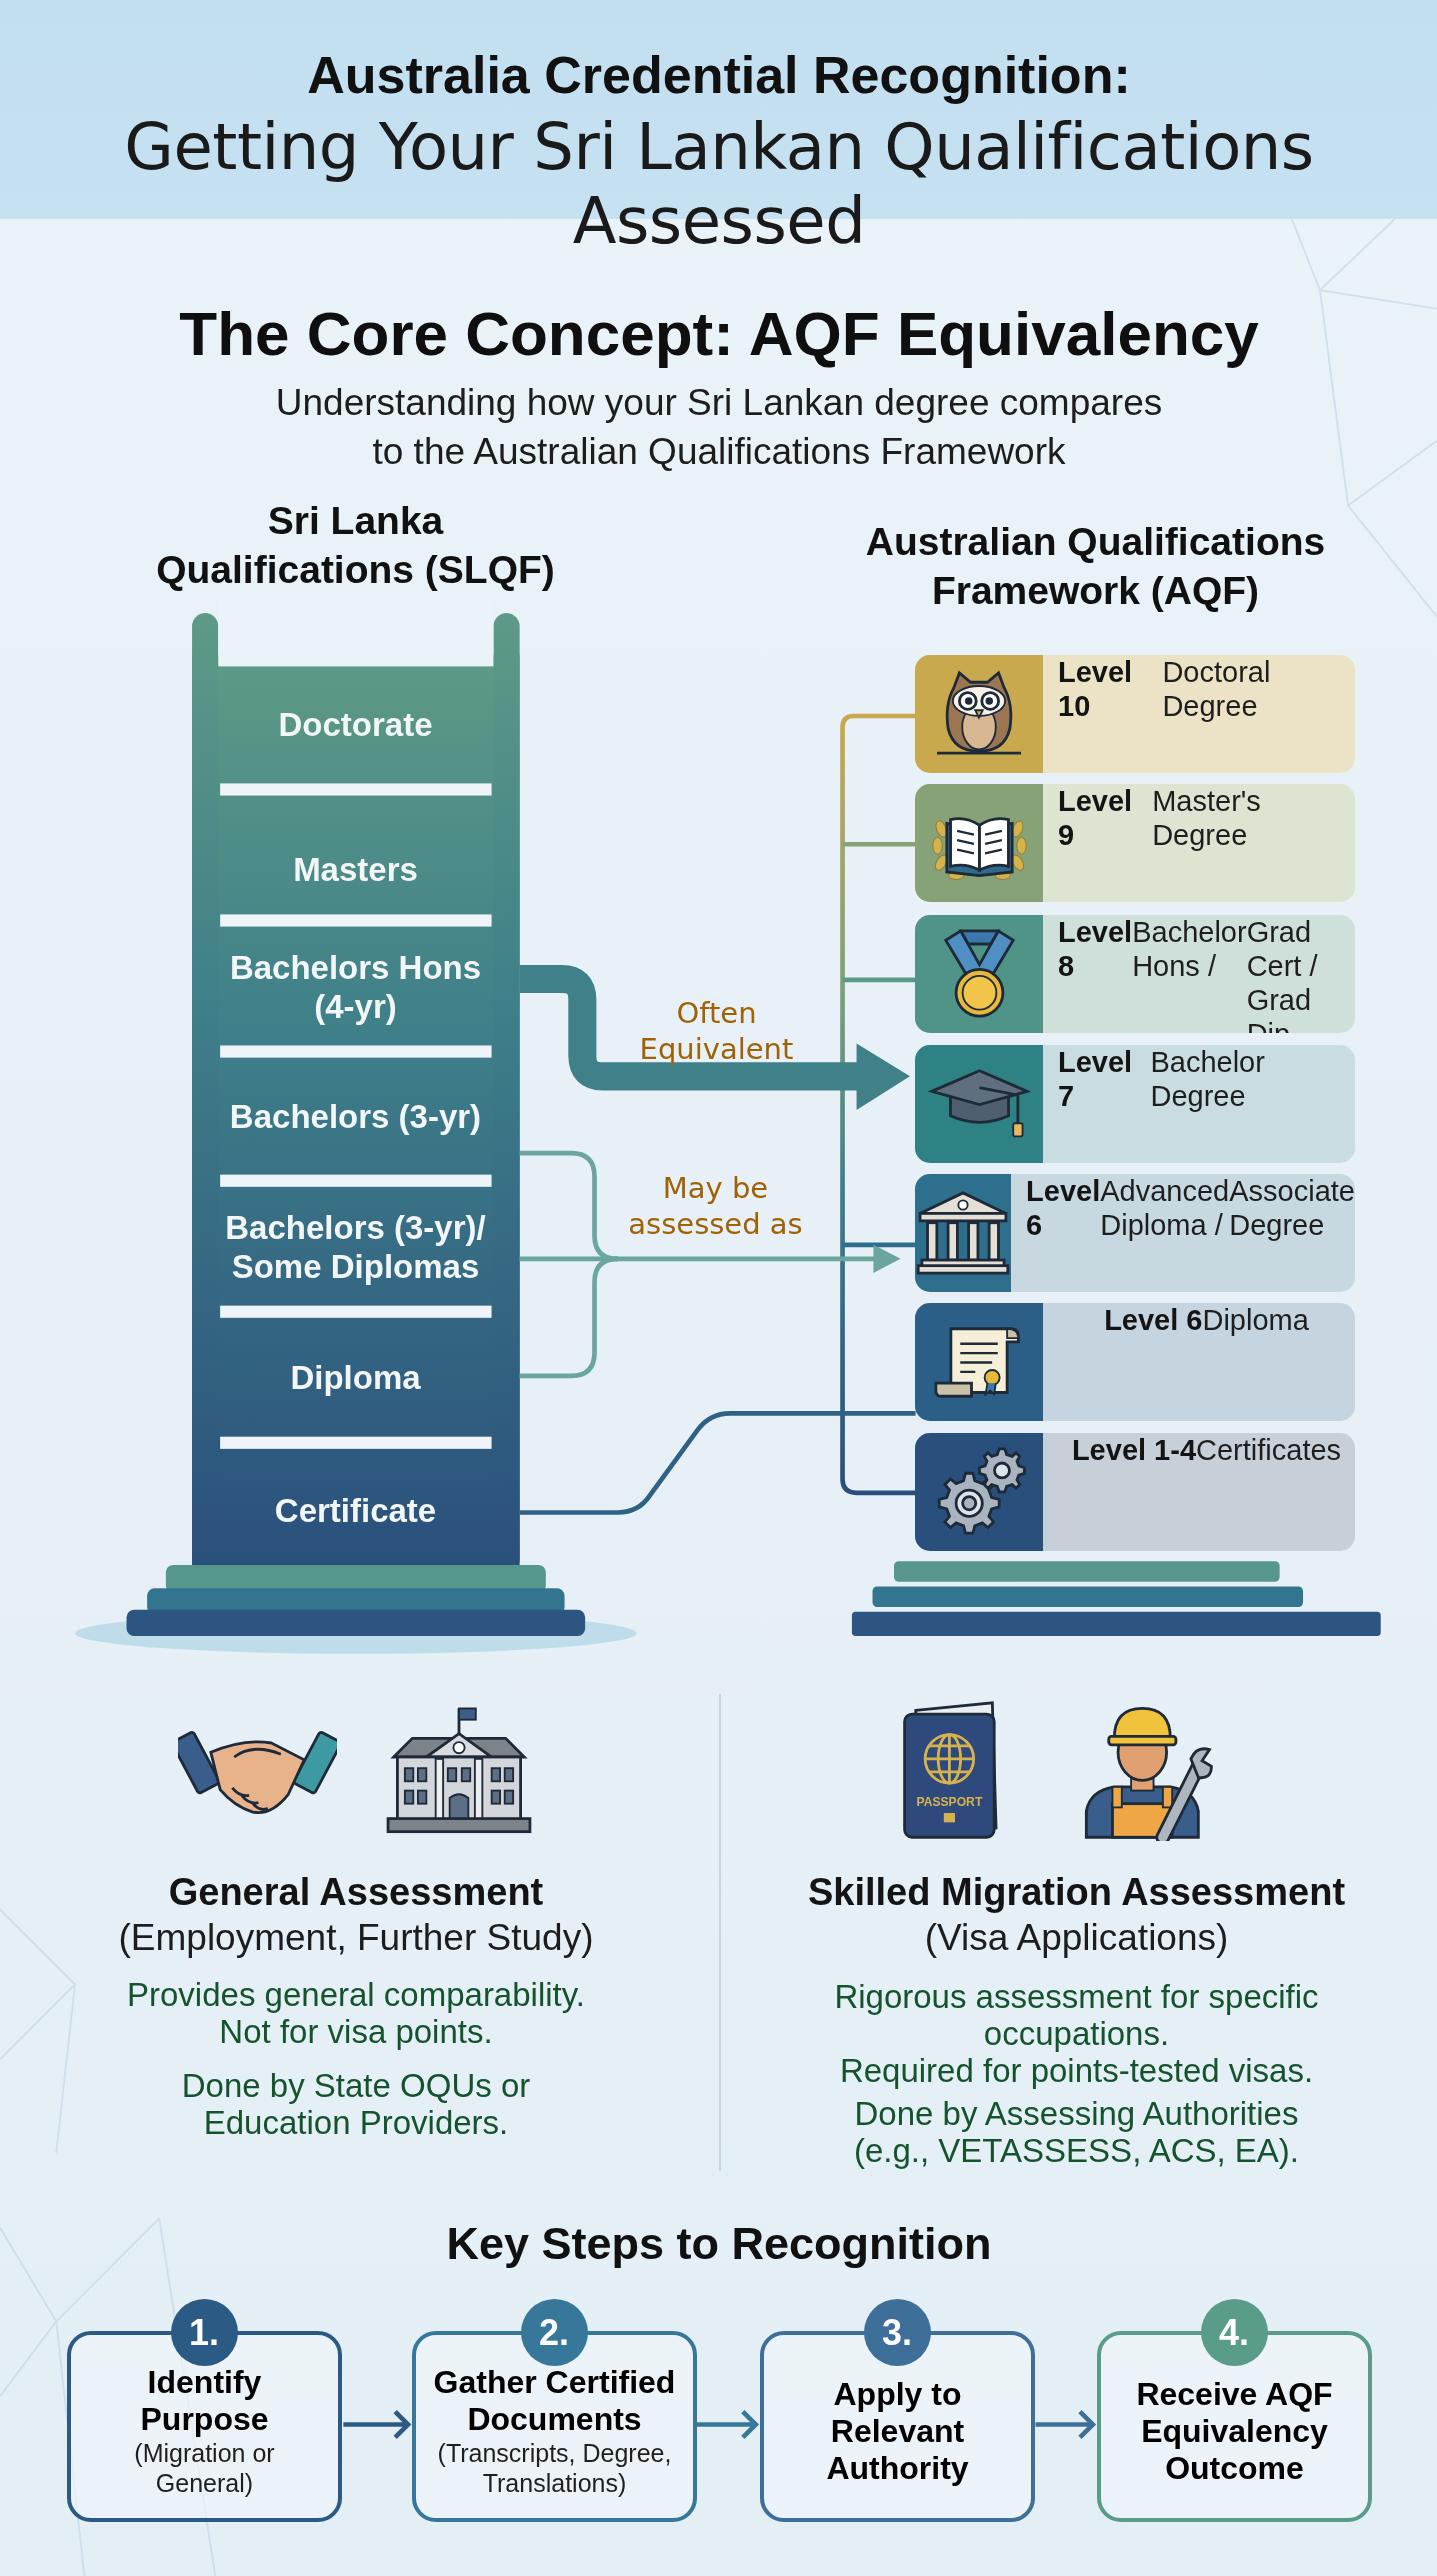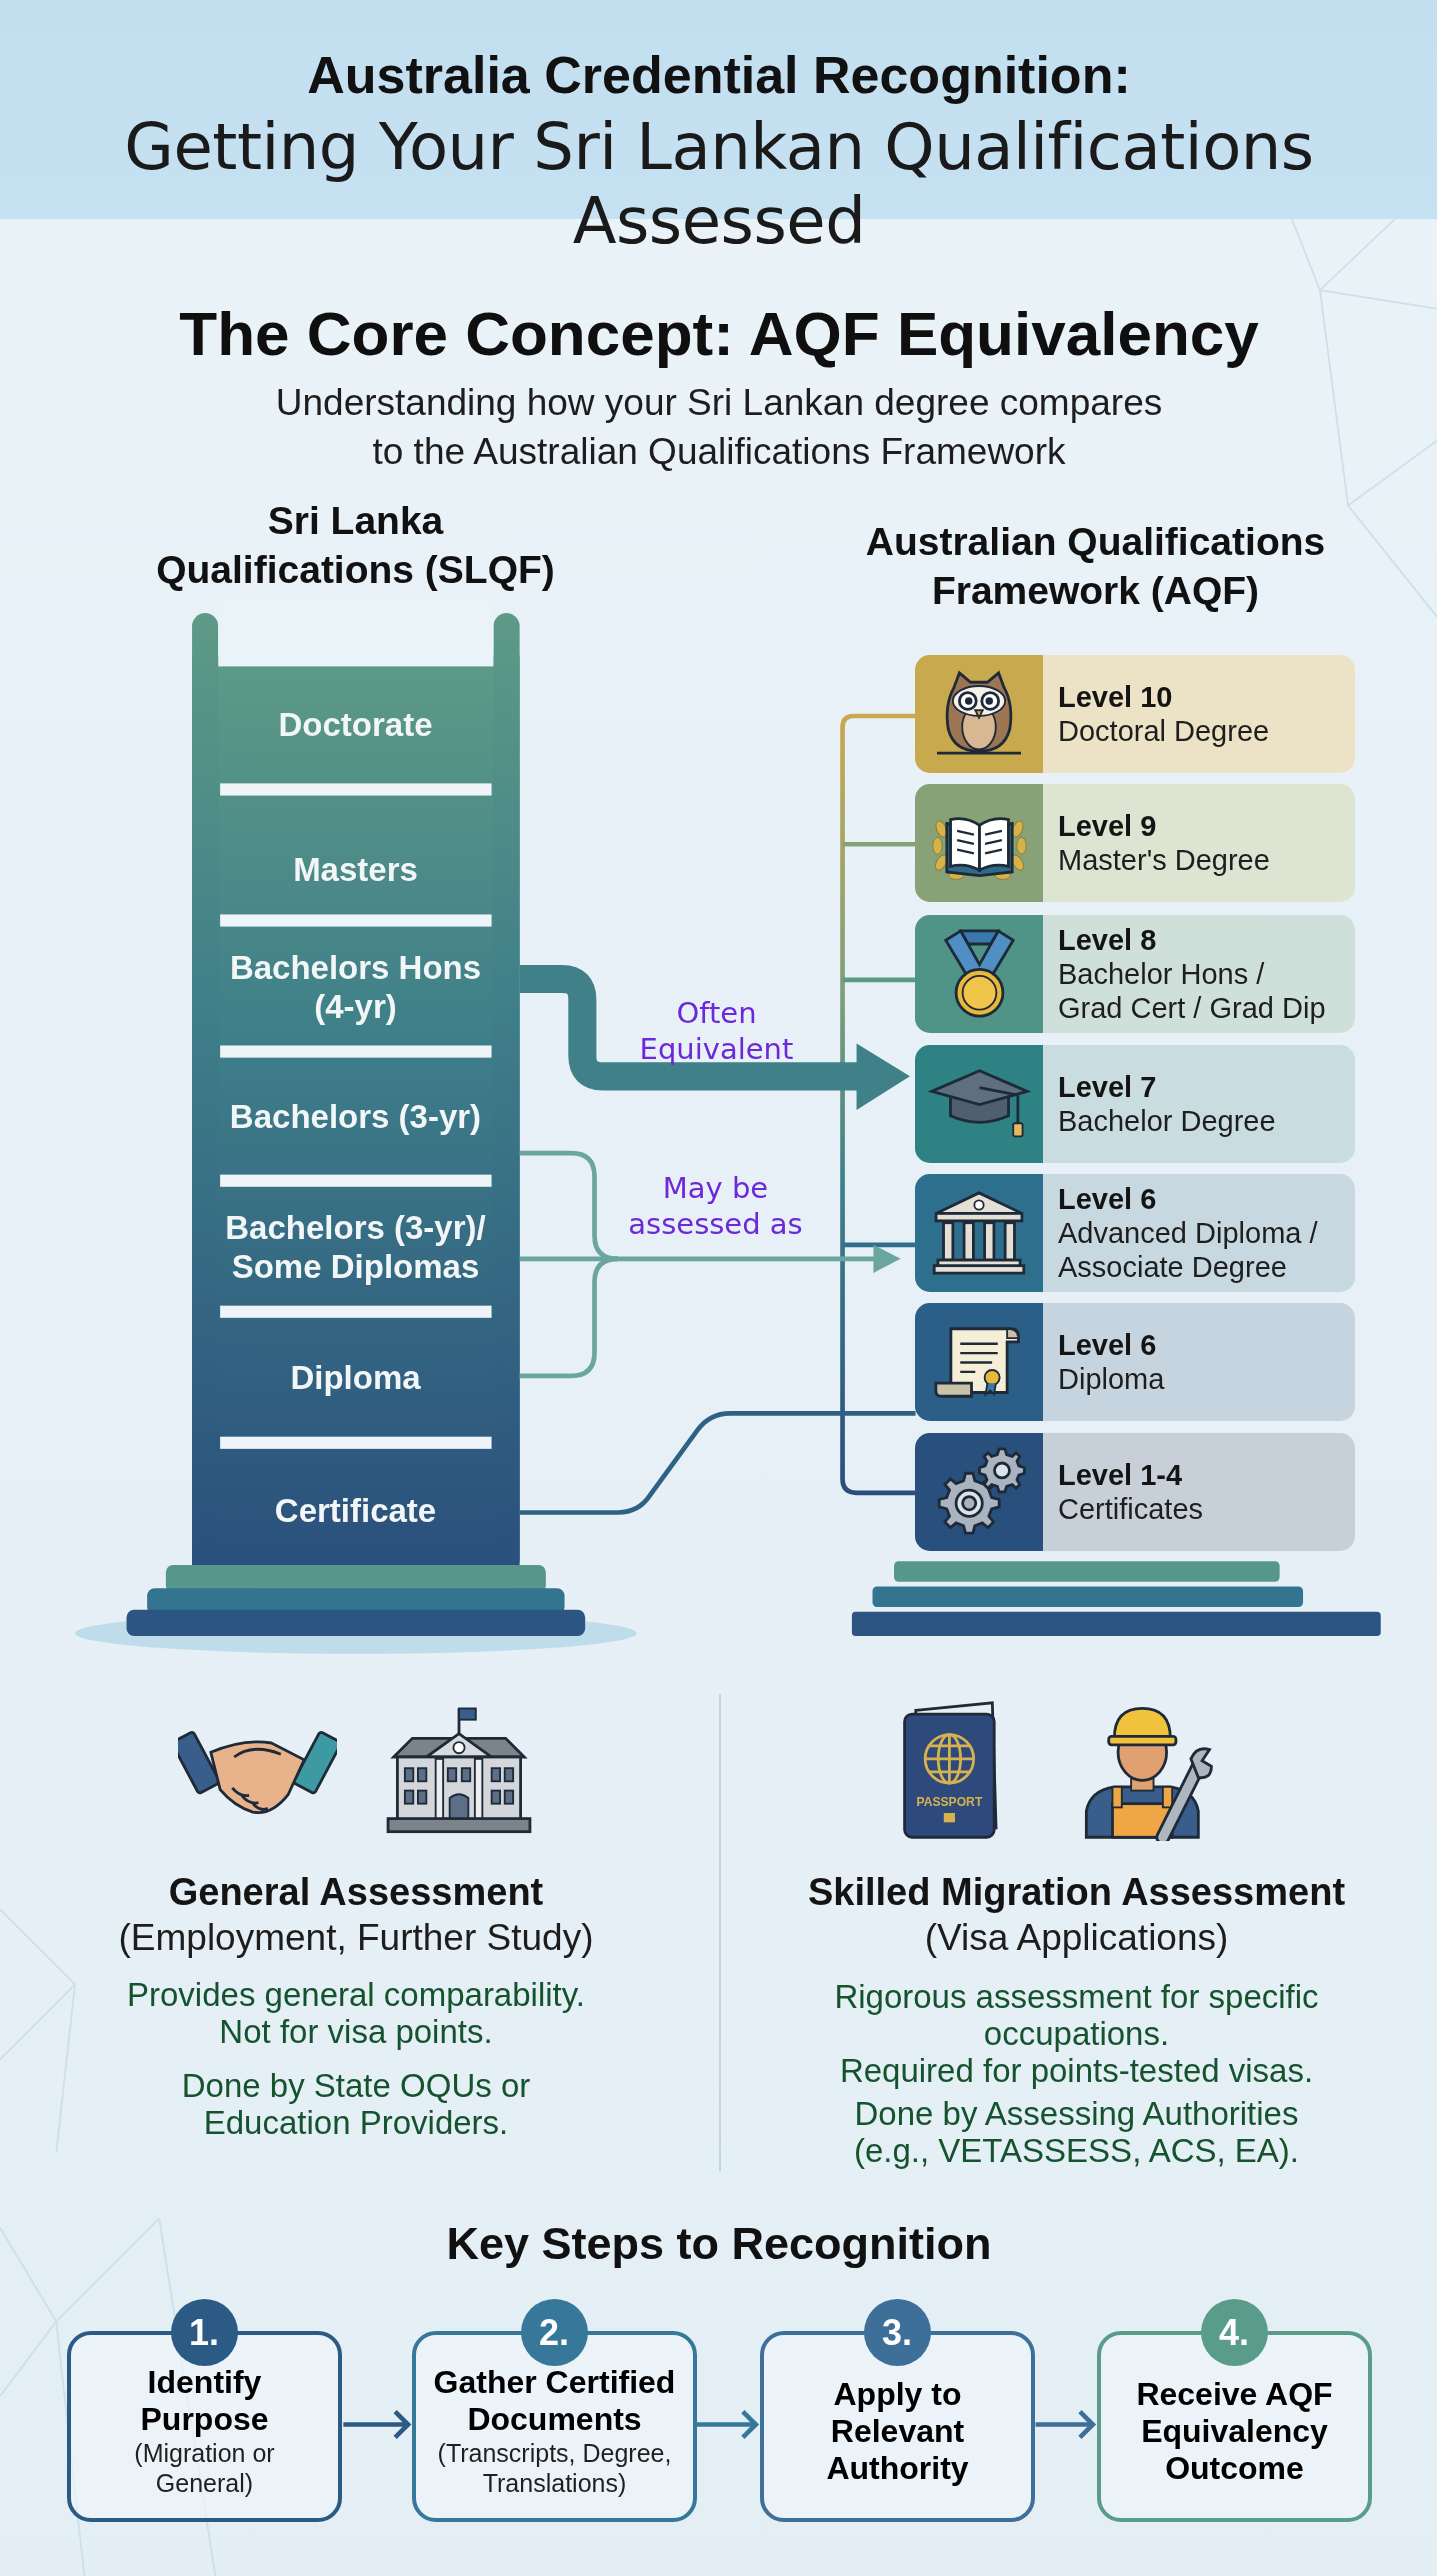--- a/index.html
+++ b/index.html
@@ -31,25 +31,25 @@
     position: absolute; left: 220px; width: 271px; text-align: center;
     color: #f2f6f7; font-weight: bold; font-size: 33px; line-height: 39px;
     display: flex; align-items: center; justify-content: center;
   }
 
   .aqf-card {
     position: absolute; left: 915px; width: 440px; height: 118px;
     border-radius: 15px; overflow: hidden; display: flex;
   }
   .aqf-icon { width: 128px; height: 100%; display: flex; align-items: center; justify-content: center; }
-  .aqf-text { flex: 1; padding-left: 15px; display: flex; flex-direction: column; justify-content: center; }
+  .aqf-text { flex: 1; padding-left: 15px; display: flex; flex-direction: row; justify-content: center; }
   .aqf-level { font-size: 29px; font-weight: bold; color: #141414; line-height: 34px; }
   .aqf-desc { font-size: 29px; color: #1e1e1e; line-height: 34px; }
 
-  .flow-label { position: absolute; text-align: center; font-size: 29px; line-height: 36px; color: #6d28d9; font-family: "DejaVu Sans", sans-serif; }
+  .flow-label { position: absolute; text-align: center; font-size: 29px; line-height: 36px; color: #a16207; font-family: "DejaVu Sans", sans-serif; }
 
   .divider { position: absolute; left: 719px; top: 1694px; width: 1.9px; height: 477px; background: #c2d6e2; }
 
   .assess { position: absolute; text-align: center; }
   .assess-title { font-size: 38px; font-weight: bold; color: #141414; line-height: 47px; }
   .assess-sub { font-size: 37px; color: #1d1d1d; line-height: 43px; }
   .assess-p { font-size: 33px; color: #14532d; line-height: 37px; }
 
   .steps-title { position: absolute; left: 0; width: 100%; top: 2218px; text-align: center; font-size: 45px; font-weight: bold; color: #111; }
   .step-box {

